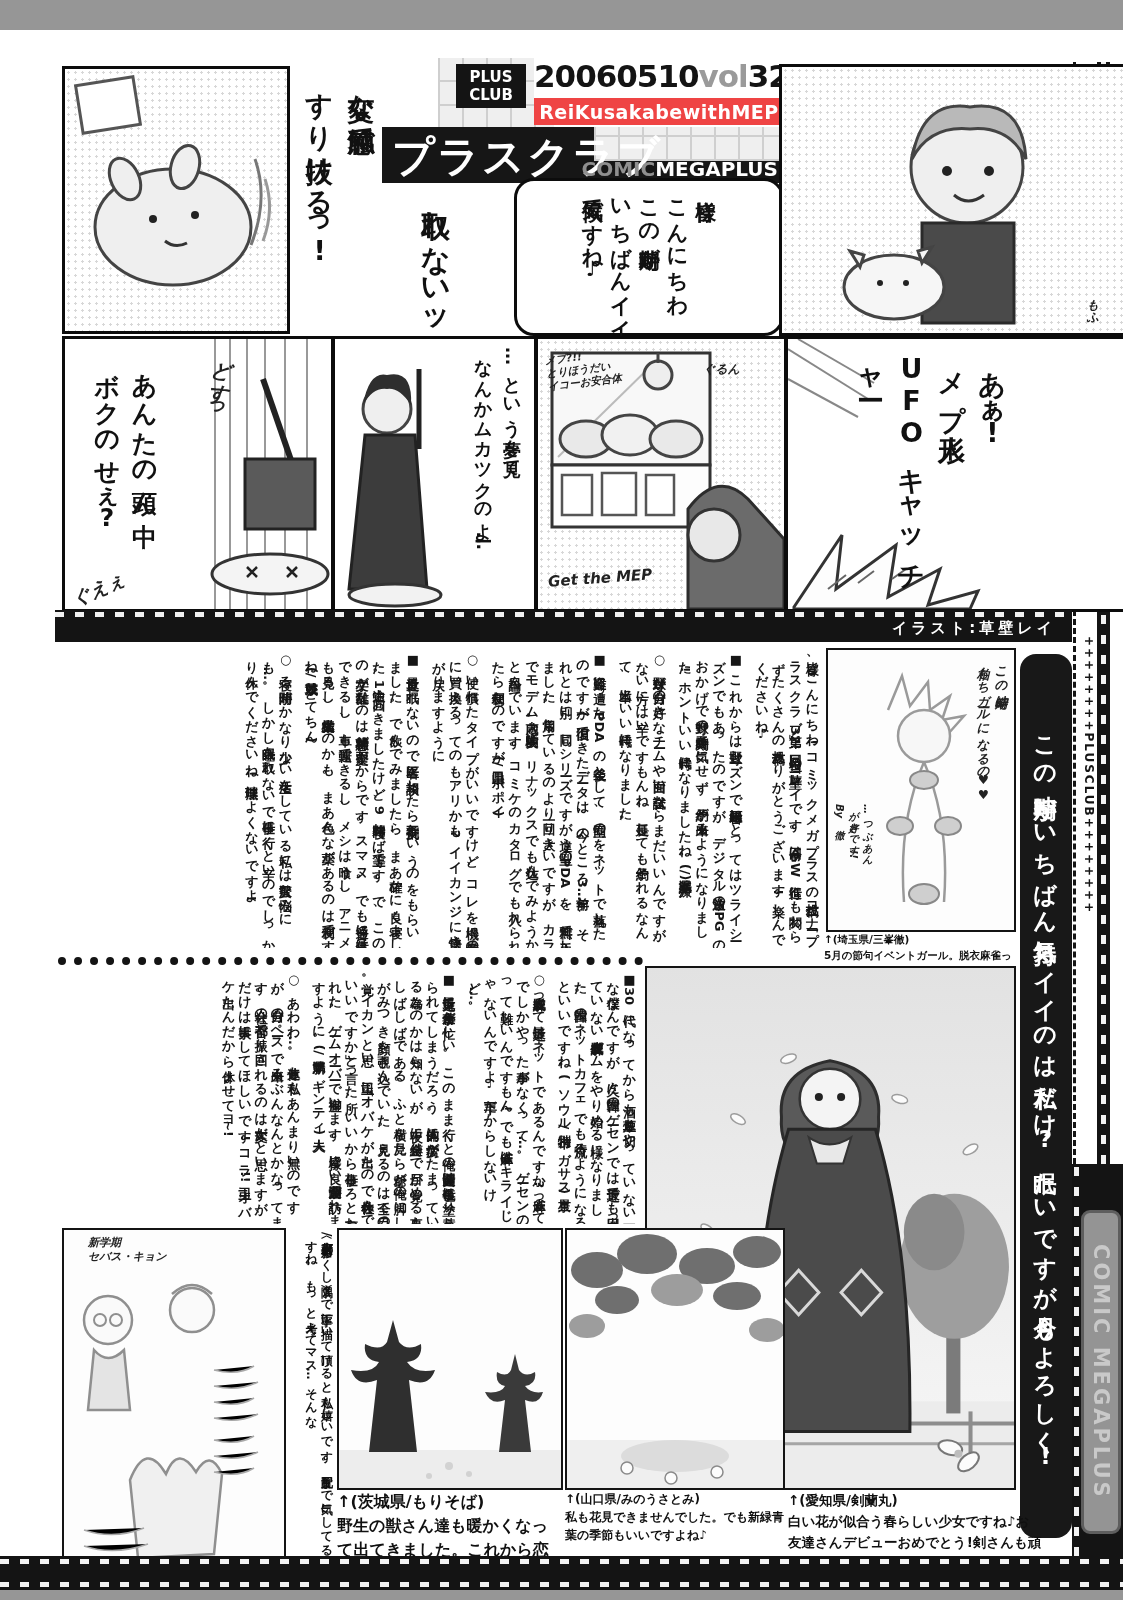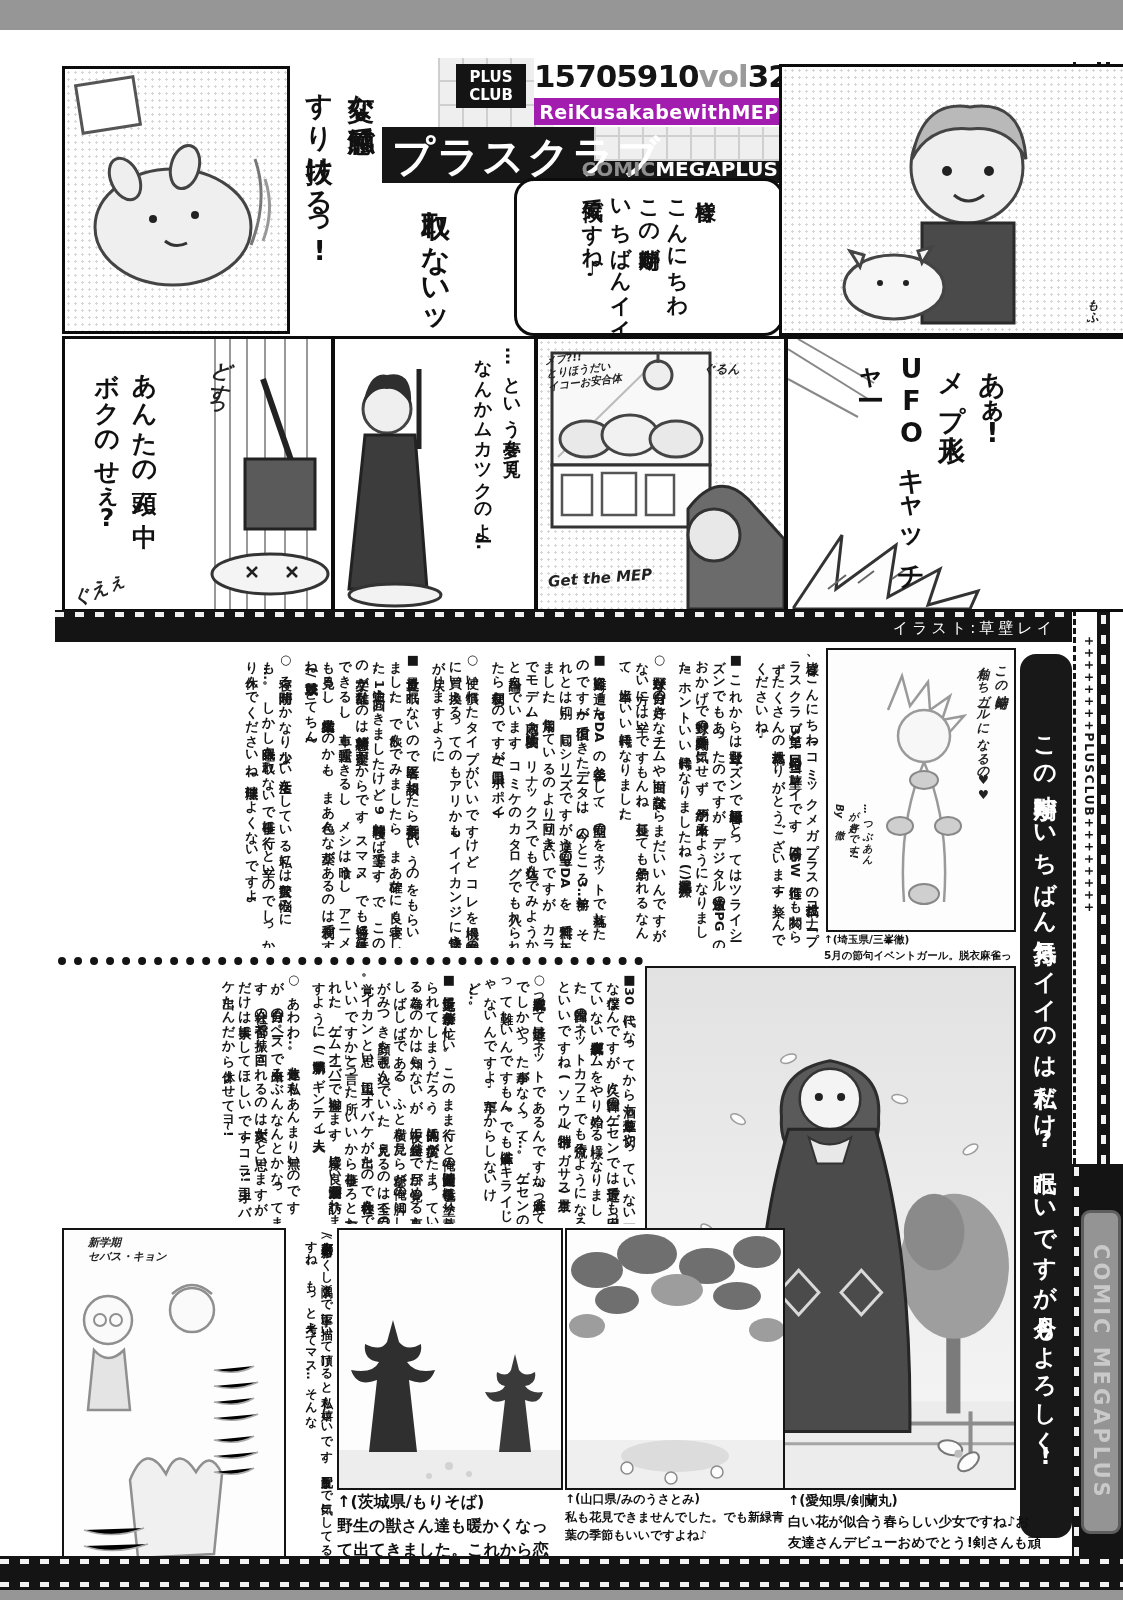--- a/index.html
+++ b/index.html
@@ -69,23 +69,23 @@
   </div>
 
   <div class="abs vtext upright shout" style="left:290px;top:74px;width:92px;height:252px;font-size:27px;line-height:1.55;" data-bind="comic.sukinukeru">変な感触で
 すり抜けるっ!</div>
 
   <div class="abs plaid" style="left:438px;top:58px;width:116px;height:72px;"></div>
   <div class="abs" style="left:456px;top:64px;width:70px;height:44px;background:#141414;color:#fff;font-weight:800;font-size:15px;
        line-height:1.2;display:flex;align-items:center;justify-content:center;text-align:center;" data-bind="logo.plus_club">PLUS
 CLUB</div>
   <div class="abs" style="left:534px;top:58px;width:250px;height:40px;background:#fff;font-weight:800;font-size:31px;letter-spacing:-1px;white-space:nowrap;">
-    <span data-bind="logo.date" style="color:#141414;">15705910</span><span data-bind="logo.vol" style="color:#9a9a9a;">vol</span><span data-bind="logo.num" style="color:#141414;">32</span>
-  </div>
-  <div class="abs" style="left:534px;top:98px;width:250px;height:27px;background:#a21caf;color:#fff;font-weight:800;font-size:19px;
+    <span data-bind="logo.date" style="color:#141414;">20060510</span><span data-bind="logo.vol" style="color:#9a9a9a;">vol</span><span data-bind="logo.num" style="color:#141414;">32</span>
+  </div>
+  <div class="abs" style="left:534px;top:98px;width:250px;height:27px;background:#ef4444;color:#fff;font-weight:800;font-size:19px;
        display:flex;align-items:center;justify-content:center;letter-spacing:0.5px;" data-bind="logo.author">ReiKusakabewithMEP</div>
   <div class="abs" style="left:382px;top:127px;width:402px;height:56px;background:#161616;">
     <div class="abs plaid" style="right:0;top:0;width:190px;height:34px;"></div>
     <div class="abs" style="left:10px;top:2px;font-size:42px;font-weight:800;color:#fff;letter-spacing:2px;" data-bind="logo.title">プラスクラブ</div>
     <div class="abs" style="right:6px;bottom:2px;font-size:20px;font-weight:800;white-space:nowrap;text-align:right;">
       <span style="color:#8f8f8f;" data-bind="logo.comic">COMIC</span><span style="color:#fff;" data-bind="logo.megaplus">MEGAPLUS</span>
     </div>
   </div>
 
   <div class="abs vtext upright shout" style="left:390px;top:190px;width:66px;height:150px;font-size:29px;" data-bind="comic.torenai">取れないッ</div>
@@ -180,21 +180,21 @@
       <polygon points="6,268 54,196 48,250 108,206 100,258 152,230 140,266 190,252 182,270 6,270" fill="#fdfdfd" stroke="#333" stroke-width="3"></polygon>
       <path d="M40,250 l18,-14 M70,244 l16,-12 M104,240 l14,-10" stroke="#666" stroke-width="2"></path>
     </svg>
     <div class="abs vtext upright shout" style="left:84px;top:14px;width:140px;height:246px;font-size:27px;line-height:1.5;" data-bind="comic.ufo_shout">あぁ!
 メプ人形
 UFOキャッチャー</div>
   </div>
 
   <div class="abs" style="left:55px;top:610px;width:1017px;height:32px;background:#141414;">
     <div class="dashrow" style="top:2px;"></div>
-    <div class="abs" style="right:16px;top:9px;color:#fff;font-size:15px;font-weight:400;letter-spacing:4px;" data-bind="page.credit">イラスト:草壁レイ</div>
+    <div class="abs" style="right:16px;top:9px;color:#fff;font-size:15px;font-weight:700;letter-spacing:4px;" data-bind="page.credit">イラスト:草壁レイ</div>
   </div>
 
   <div class="abs letters" style="left:62px;top:652px;width:758px;height:296px;">
     <p data-bind="letters1.intro">皆様、こんにちわ!コミックメガプラスの投稿コーナー「プラスクラブ」第32回目!担当の草壁レイです。今回はGW進行にも関わらずたくさんの投稿ありがとうございます!楽しんでくださいね♪</p>
     <p data-bind="letters1.l1">■これからは野球シーズンで番組録画にとってはツライシーズンでもあったのですが、デジタル放送のEPGのおかげで野球の終了時刻を気にせず、予約が出来るようになりました!ホントいい時代になりましたね。(新潟県/渋井)</p>
     <p data-bind="letters1.r1">○野球が自分の好きなチームや面白い試合ならまだいいんですが、興味ない方には辛いですもんね。延長しても予約とれるなんて、本当にいい時代になりました。</p>
     <p data-bind="letters1.l2">■盗難に遭ったPDAの後釜として、同型のをネットで落札したのですが(復旧できたデータは、今のところ3年前…)、それとは別に、同じシリーズですが違う型のPDAを、無料で入手しました。常用しているのより一回り大きいですが、カラーでモデム内蔵。実験的に、リナックスでも仕込んでみようかと目論んでいます。コミケのカタログでも入れられたら便利なのですが(山口県/ポポイ)</p>
     <p data-bind="letters1.r2">○使い慣れたタイプがいいですけど、コレを機に最新のに買い換えるってのもアリかも?イイカンジに快適さが戻りますように</p>
     <p data-bind="letters1.l3">■最近良く眠れないので医者に相談したら抗不安剤というのをもらいました。で飲んでみましたら、まあ確かに良く寝ました。途中1回おきましたけど、9時間寝れば上等です。で、この文章の文字が乱雑なのは精神状態が不安定だからです。スマヌ。でも普通に仕事はできるし、車も運転できるし、メシは喰うし、アニメも見るし、結構大丈夫なのかも。まあ色んな薬があるのは便利ですね(茨城県/どてちん)</p>
     <p data-bind="letters1.r3">○寝る時間がかなり少ない生活をしている私には贅沢な悩みにも…。しかし睡眠を取れないで仕事に行くと辛いのでしっかり休んでくださいね!無理はよくないですよ!</p>

